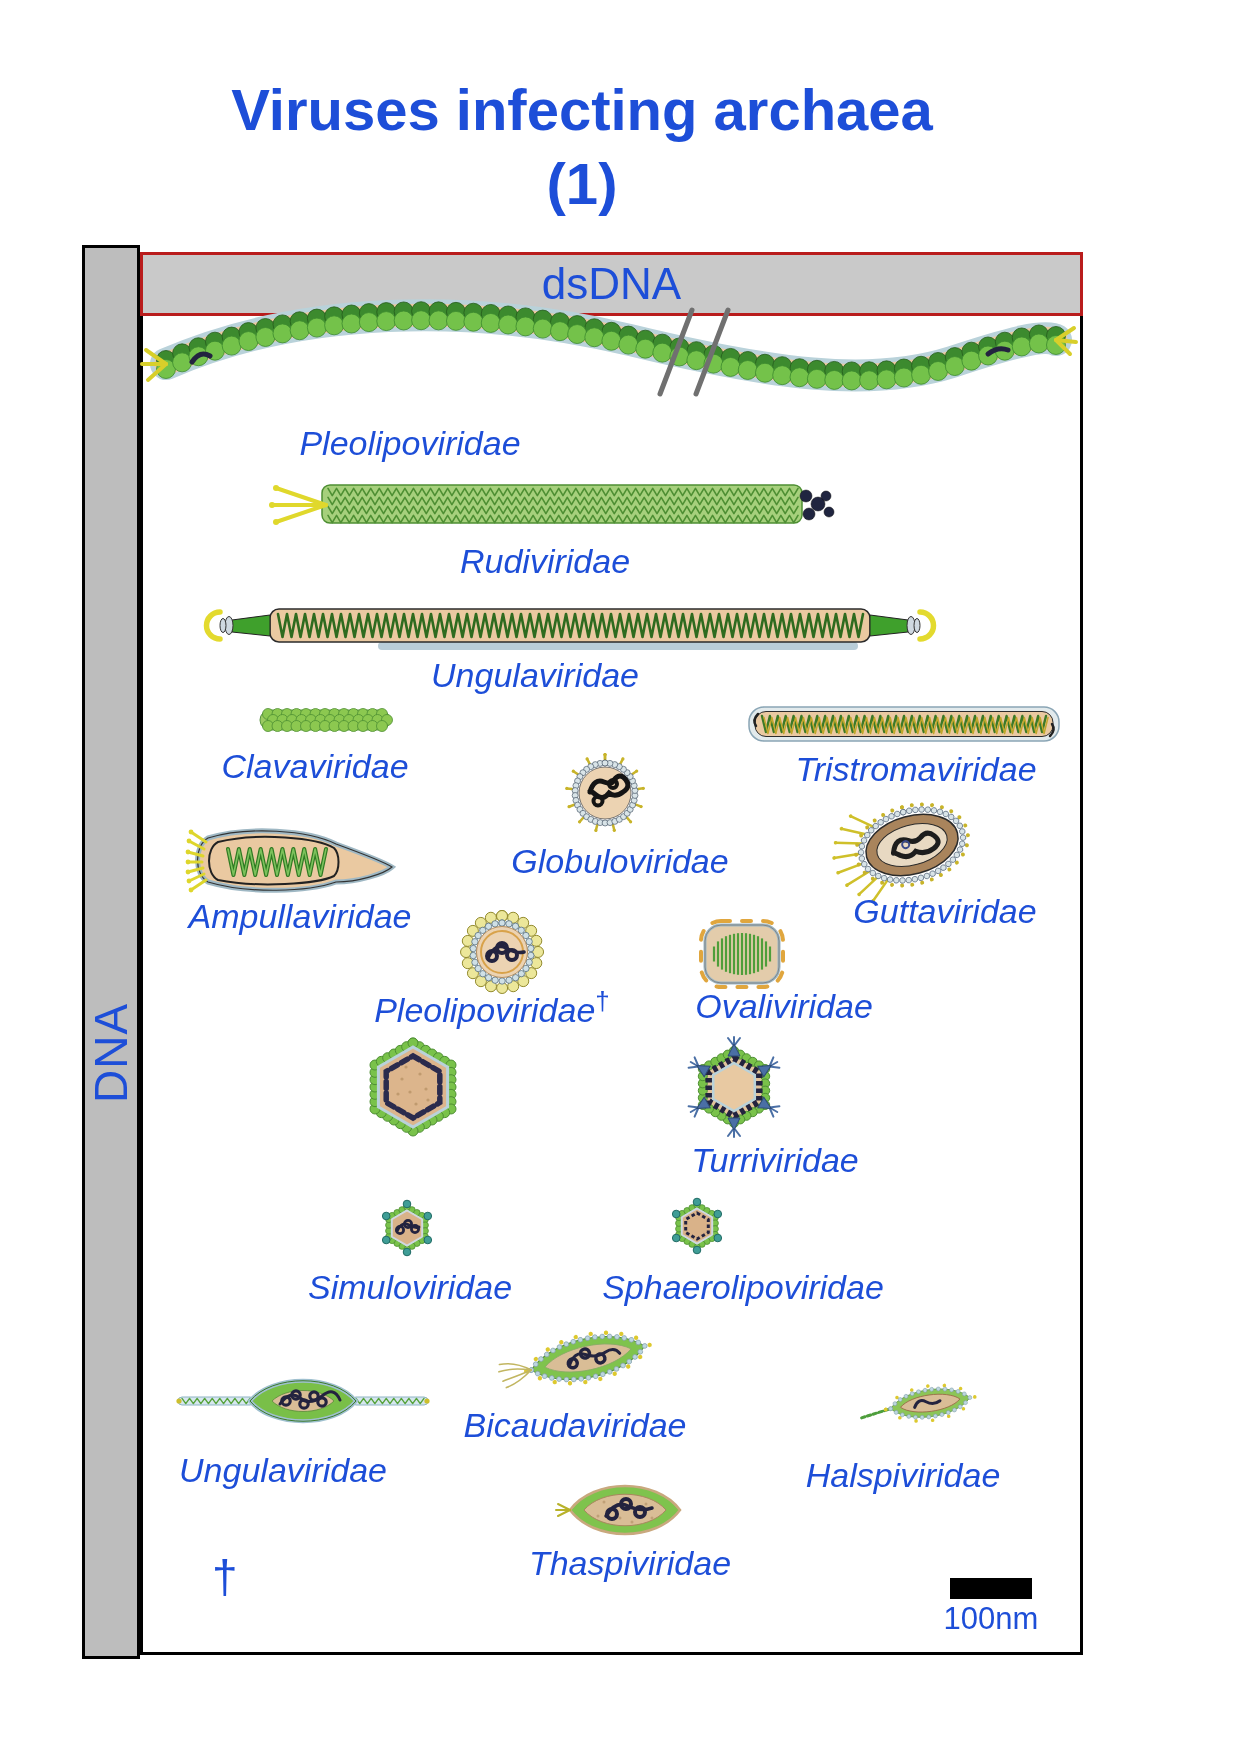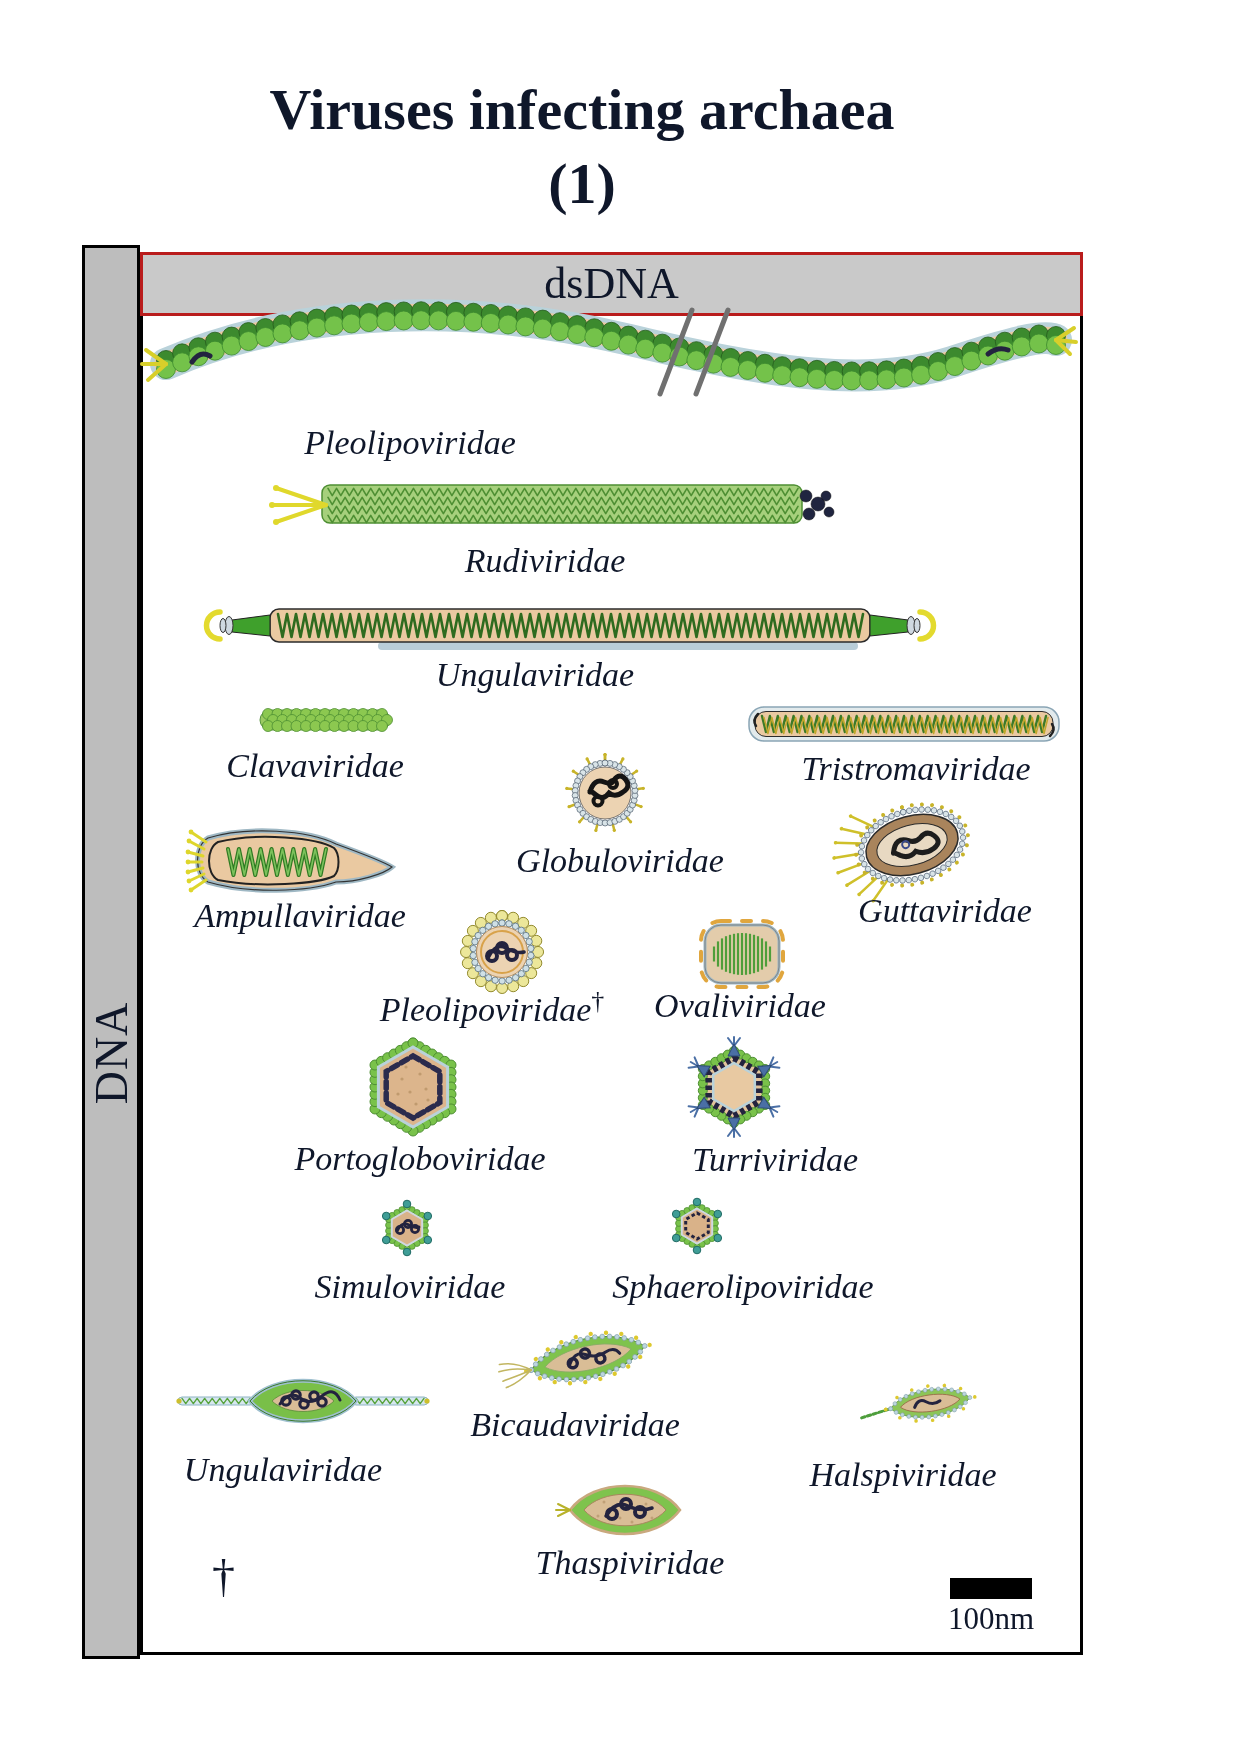--- a/index.html
+++ b/index.html
@@ -1,17 +1,17 @@
 <!DOCTYPE html>
 <html><head>
 <meta charset="utf-8">
 <style>
   html,body{margin:0;padding:0;background:#fff;}
   .page{position:relative;width:1241px;height:1668px;background:#fff;overflow:hidden;
-        font-family:Liberation Serif, serif;color:#0f172a;}
+        font-family:Liberation Sans, sans-serif;color:#1d4ed8;}
   .title-line{position:absolute;left:582px;transform:translateX(-50%);
         font-weight:bold;font-size:58px;white-space:nowrap;}
   .sidebar{position:absolute;left:82px;top:245px;width:58px;height:1414px;
         background:#bdbdbd;border:3px solid #000;box-sizing:border-box;}
   .sidebar-label{position:absolute;left:50%;top:805px;
         transform:translate(-50%,-50%) rotate(-90deg);
         font-size:46px;letter-spacing:1px;white-space:nowrap;}
   .content-box{position:absolute;left:140px;top:252px;width:943px;height:1403px;
         border:3px solid #000;box-sizing:border-box;background:#fff;}
   .header-bar{position:absolute;left:140px;top:252px;width:943px;height:64px;
@@ -1006,22 +1006,21 @@
 
   <div class="vlabel" style="left:410px;top:424px">Pleolipoviridae</div>
   <div class="vlabel" style="left:545px;top:542px">Rudiviridae</div>
   <div class="vlabel" style="left:535px;top:656px">Ungulaviridae</div>
   <div class="vlabel" style="left:315px;top:747px">Clavaviridae</div>
   <div class="vlabel" style="left:916px;top:750px">Tristromaviridae</div>
   <div class="vlabel" style="left:620px;top:842px">Globuloviridae</div>
   <div class="vlabel" style="left:300px;top:897px">Ampullaviridae</div>
   <div class="vlabel" style="left:945px;top:892px">Guttaviridae</div>
   <div class="vlabel" style="left:492px;top:986px"><span>Pleolipoviridae</span><sup>†</sup></div>
-  <div class="vlabel" style="left:740px;top:987px">Ovaliviridae</div>
-  <div class="vlabel" style="left:420px;top:1140px">Portogloboviridae</div>
+  <div class="vlabel" style="left:784px;top:987px">Ovaliviridae</div>
   <div class="vlabel" style="left:775px;top:1141px">Turriviridae</div>
   <div class="vlabel" style="left:410px;top:1268px">Simuloviridae</div>
   <div class="vlabel" style="left:743px;top:1268px">Sphaerolipoviridae</div>
   <div class="vlabel" style="left:575px;top:1406px">Bicaudaviridae</div>
   <div class="vlabel" style="left:283px;top:1451px">Ungulaviridae</div>
   <div class="vlabel" style="left:903px;top:1456px">Halspiviridae</div>
   <div class="vlabel" style="left:630px;top:1544px">Thaspiviridae</div>
 
   <div class="dagger-note">†</div>
   <div class="scalebar-rect"></div>

